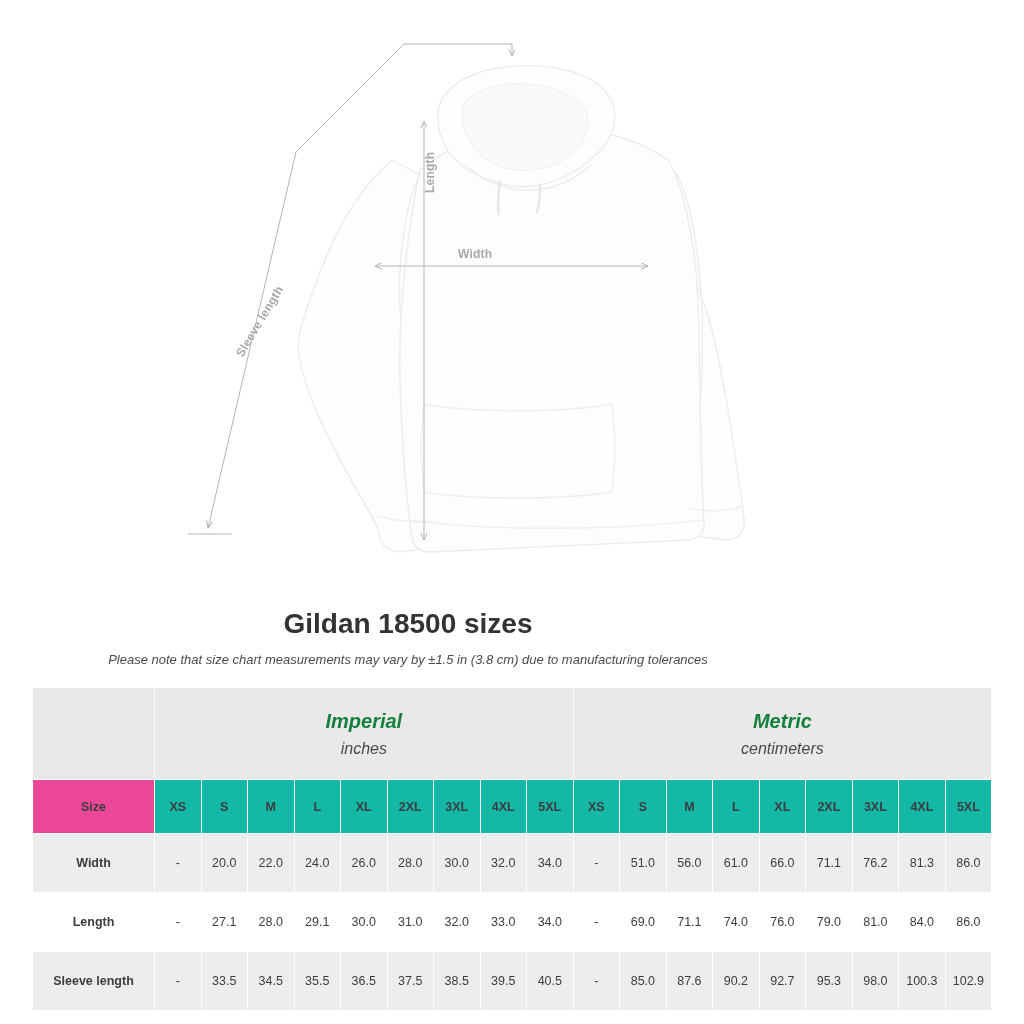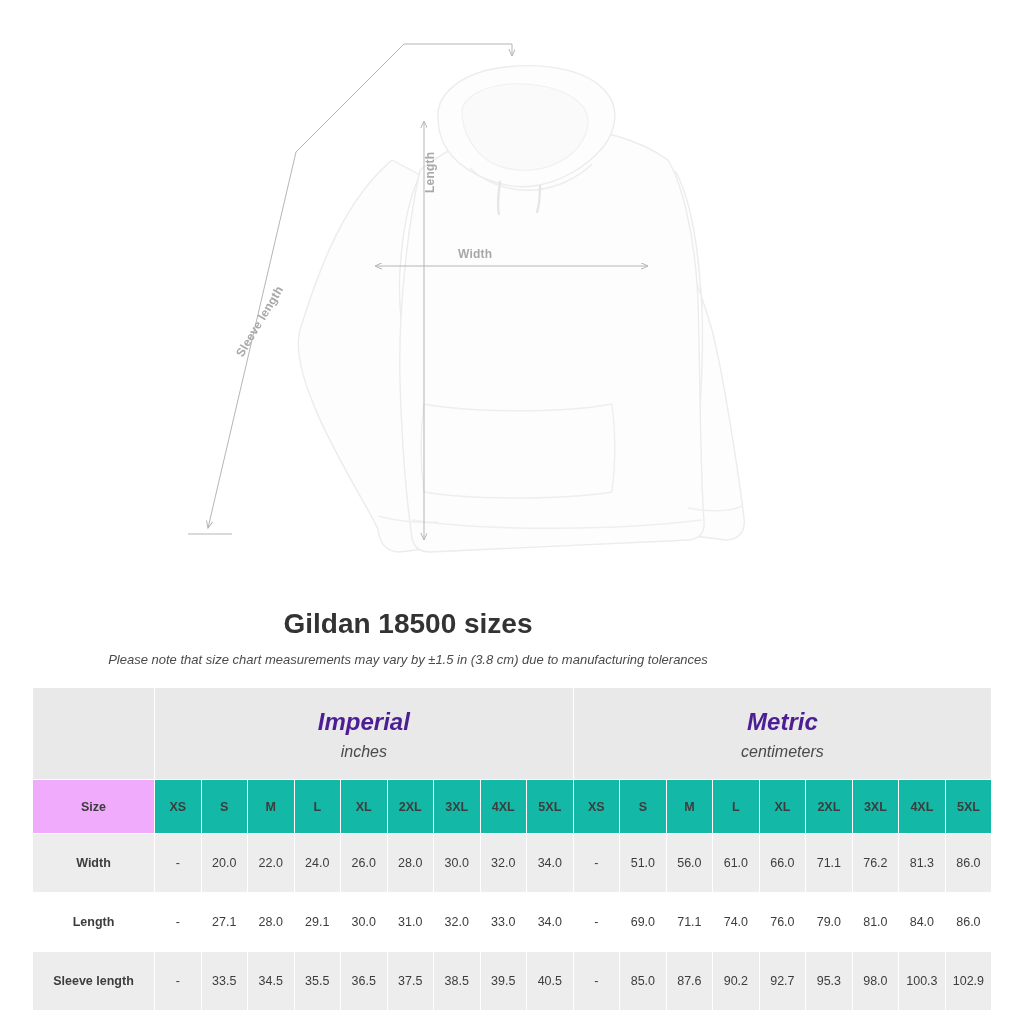--- a/index.html
+++ b/index.html
@@ -74,35 +74,35 @@
   }
   
   .band-cell {
     background: #e9e9e9;
     height: 92px;
     vertical-align: middle;
     border: none;
   }
   .band-corner { background: #e9e9e9; border: none; }
   .band-title {
-    font-size: 24px;
+    font-size: 20px;
     font-weight: bold;
     font-style: italic;
-    color: #4c1d95;
+    color: #15803d;
     line-height: 1.25;
   }
   .band-sub {
     font-size: 16px;
     font-style: italic;
     color: #4a4a4a;
     margin-top: 6px;
   }
 
   .hdr-row td { background: #ffffff; height: 54px; font-weight: bold; }
-  .hdr-row td.rowhead { background: #f0abfc; }
+  .hdr-row td.rowhead { background: #ec4899; }
   .hdr-row td.sizecell { background: #14b8a6; }
 
   .row-even td { background: #ededed; }
   .row-odd td { background: #ffffff; }
 
   td.rowhead {
     font-weight: bold;
     width: 122px;
     text-align: center;
   }

